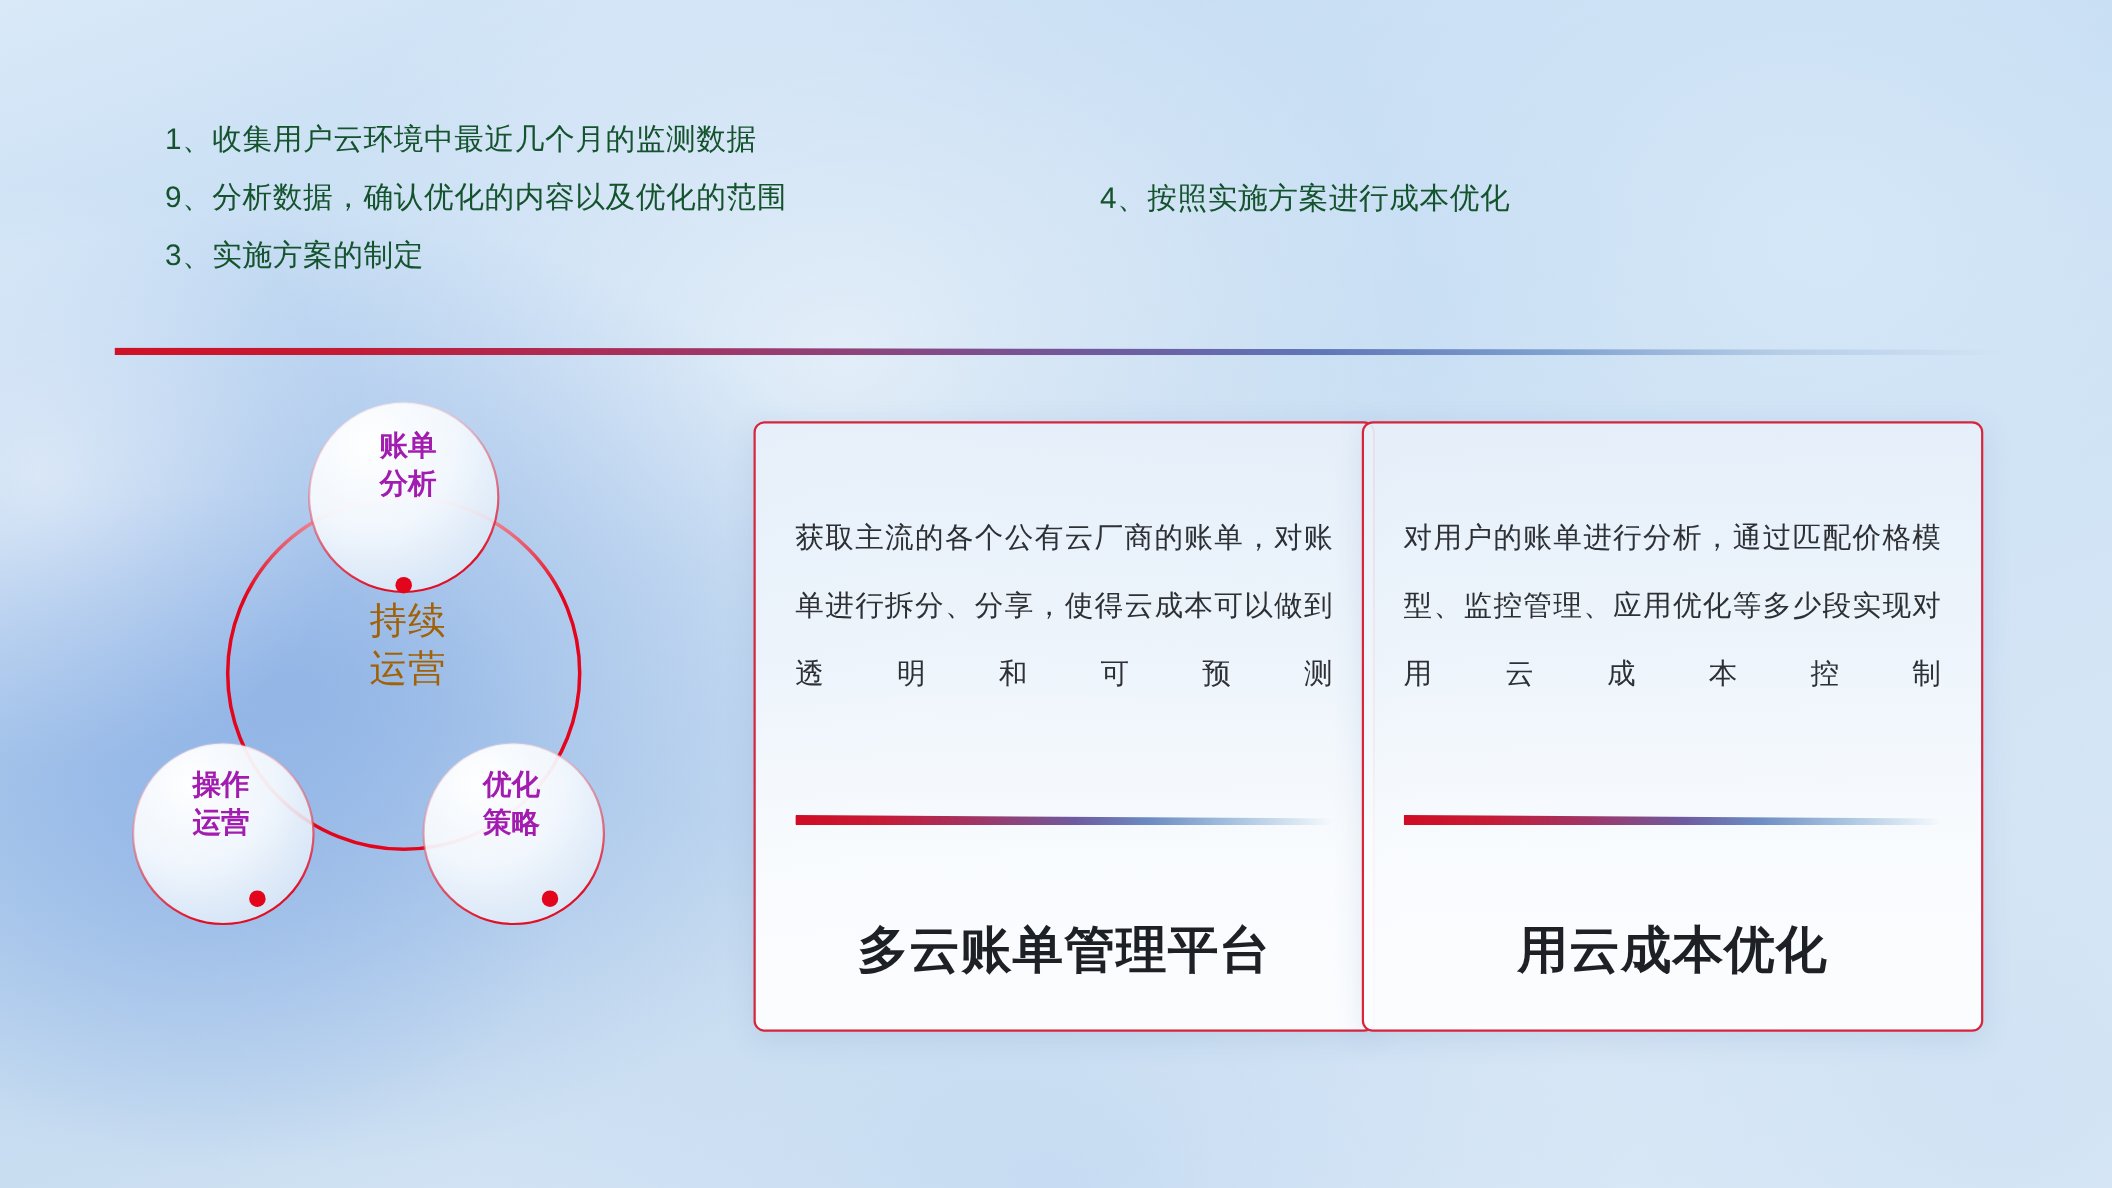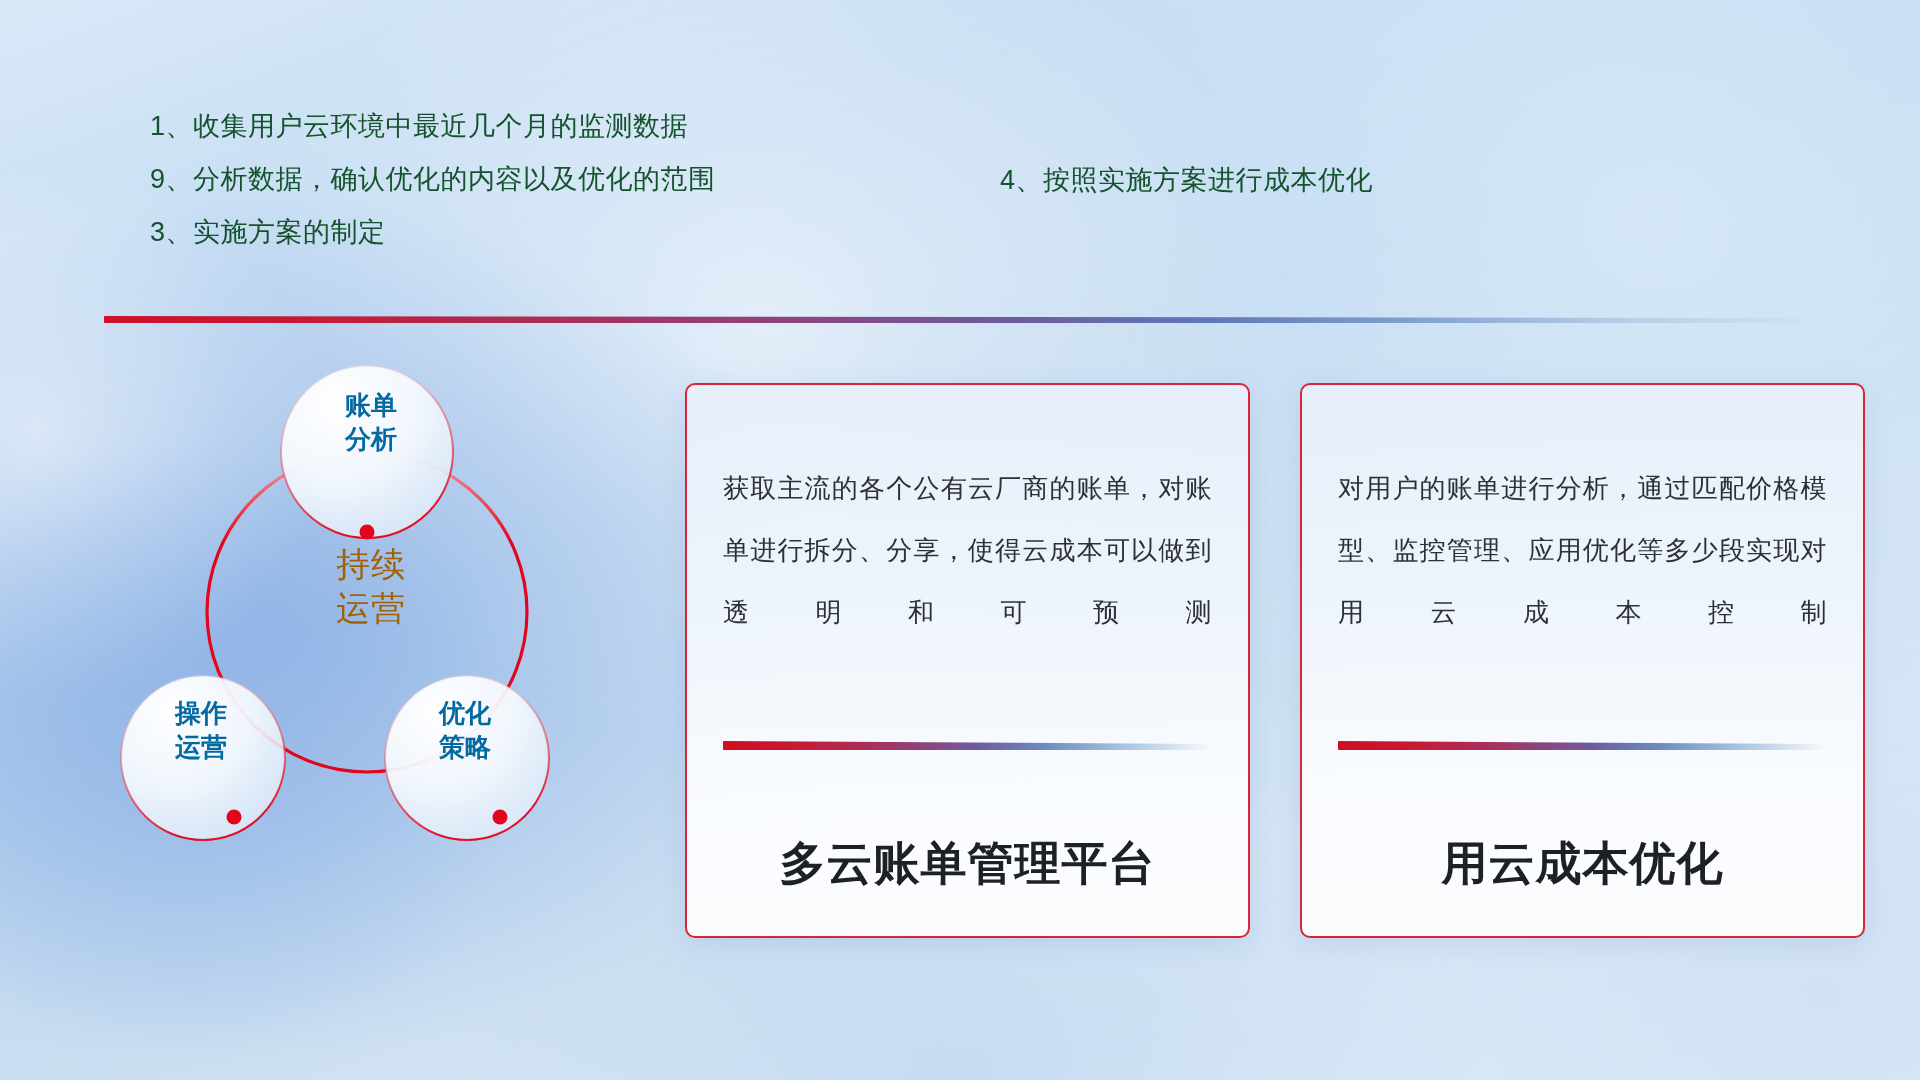--- a/index.html
+++ b/index.html
@@ -52,21 +52,21 @@
     border-radius: 1px;
   }
 
   
   #venn { position: absolute; left: 95px; top: 340px; width: 540px; height: 600px; }
   #venn svg { position: absolute; inset: 0; }
 
   .venn-label {
     position: absolute;
     text-align: center;
-    color: #0369a1;
+    color: #a21caf;
     font-weight: 700;
     font-size: 26px;
     line-height: 34px;
     white-space: nowrap;
   }
   #label-top    { left: 196px; top: 48px;  width: 160px; }
   #label-left   { left: 26px;  top: 356px; width: 160px; }
   #label-right  { left: 290px; top: 356px; width: 160px; }
 
   #label-center {
@@ -88,21 +88,21 @@
     width: 565px;
     height: 555px;
     border-radius: 10px;
     border: 2px solid #d8253b;
     background:
       linear-gradient(180deg, rgba(232,240,250,0.92) 0%, rgba(240,246,252,0.93) 40%, rgba(250,252,254,0.96) 70%, rgba(252,253,255,0.98) 100%);
     box-shadow: 0 6px 26px rgba(70,110,160,0.13);
     overflow: hidden;
   }
   #card-1 { left: 685px; }
-  #card-2 { left: 1300px; }
+  #card-2 { left: 1238px; }
 
   .card-body {
     position: absolute;
     left: 36px; right: 36px; top: 72px;
     color: #2d3034;
     font-size: 26px;
     line-height: 62px;
     text-align: justify;
     text-align-last: justify;
     letter-spacing: 0.5px;

